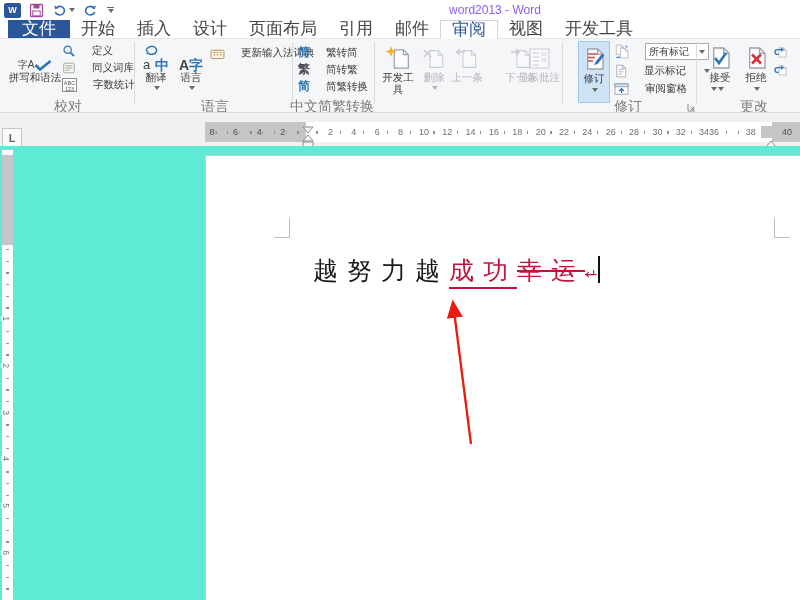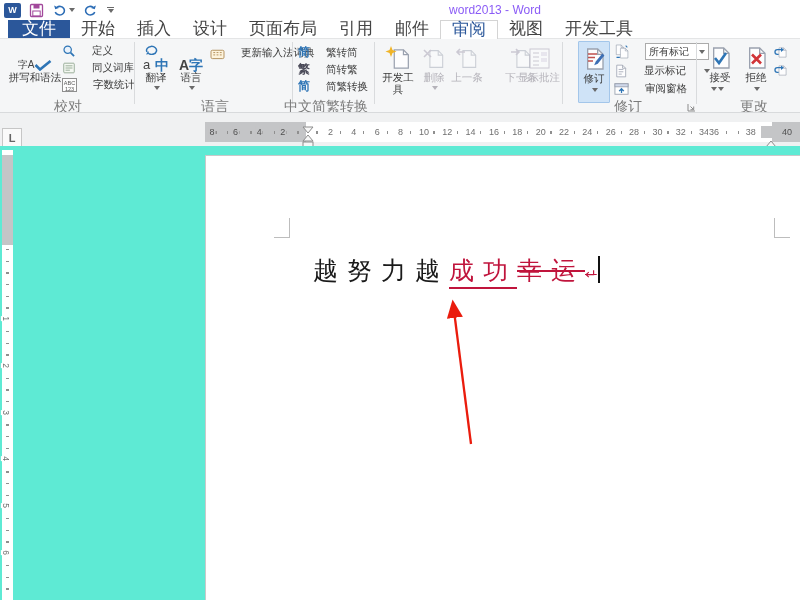--- a/index.html
+++ b/index.html
@@ -217,21 +217,21 @@
       <span>繁转简</span>
     </div>
     <div class="sbtn" style="left:298px;top:22px;">
       <span class="iconzh" style="color:#4a4a58;">繁</span>
       <span>简转繁</span>
     </div>
     <div class="sbtn" style="left:298px;top:39px;">
       <span class="iconzh">简</span>
       <span>简繁转换</span>
     </div>
-    <div class="glabel" style="left:284px;width:80px;text-decoration:underline;">中文简繁转换</div>
+    <div class="glabel" style="left:290px;width:80px;text-decoration:underline;">中文简繁转换</div>
     <div class="gsep" style="left:374px;"></div>
 
     <div class="bb" style="left:378px;width:40px;">
       <div class="bicon">
         <svg width="26" height="26" viewBox="0 0 26 26">
             <use href="#pg" x="5" y="3" width="22" height="22"></use>
             <path d="M6 1 l1.5 4 4 1.5 -4 1.5 -1.5 4 -1.5 -4 -4 -1.5 4 -1.5 z" fill="#f0b428"></path>
           </svg>
       </div>
       <span>开发工具</span>

